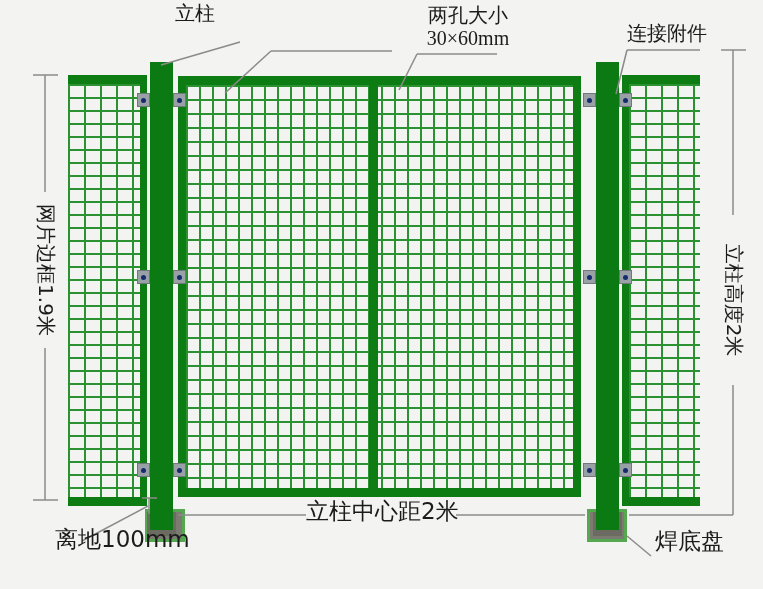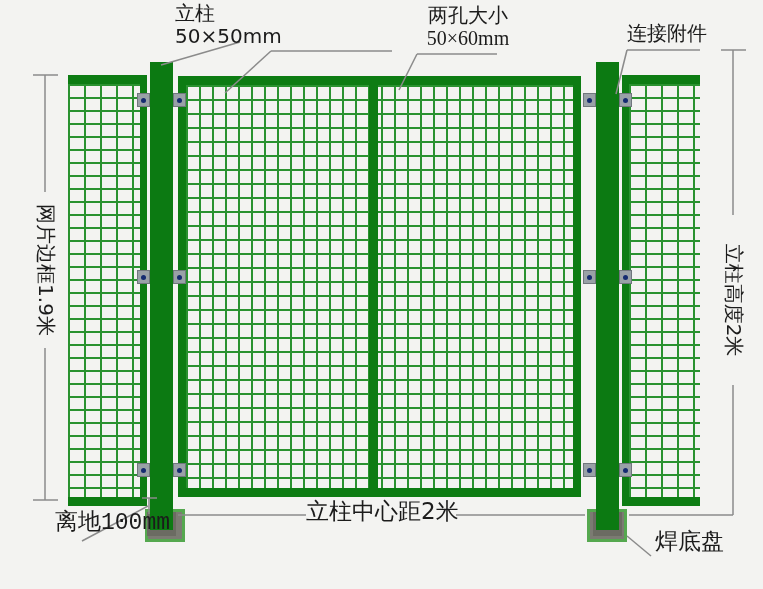--- a/index.html
+++ b/index.html
@@ -132,34 +132,33 @@
       <line x1="142" y1="498" x2="157" y2="498"></line>
       <line x1="149" y1="498" x2="149" y2="514"></line>
       <line x1="148" y1="506" x2="82" y2="541"></line>
 
       <line x1="627" y1="536" x2="651" y2="556"></line>
     </g>
   </svg>
 
   <div class="lbl" style="left:175px;top:2px;">
     <div>立柱</div>
-    <div>50×50mm</div>
   </div>
 
 
   <div class="lbl center" style="left:398px;top:4px;width:140px;font-family:Liberation Serif, serif;">
     <div>两孔大小</div>
-    <div>50×60mm</div>
+    <div>30×60mm</div>
   </div>
 
   <div class="lbl" style="left:627px;top:22px;">连接附件</div>
 
   <div class="vlabel" style="left:45px;top:270px;">网片边框1.9米</div>
 
   <div class="vlabel" style="left:733px;top:300px;">立柱高度2米</div>
 
   <div class="lbl lbl-sm center" style="left:306px;top:500px;width:150px;">立柱中心距2米</div>
 
-  <div class="lbl lbl-sm" style="left:55px;top:512px;font-family:Liberation Mono, monospace;">离地100mm</div>
+  <div class="lbl lbl-sm" style="left:55px;top:528px;">离地100mm</div>
 
   <div class="lbl lbl-sm" style="left:655px;top:530px;">焊底盘</div>
 
 </div>
 
 </body></html>

